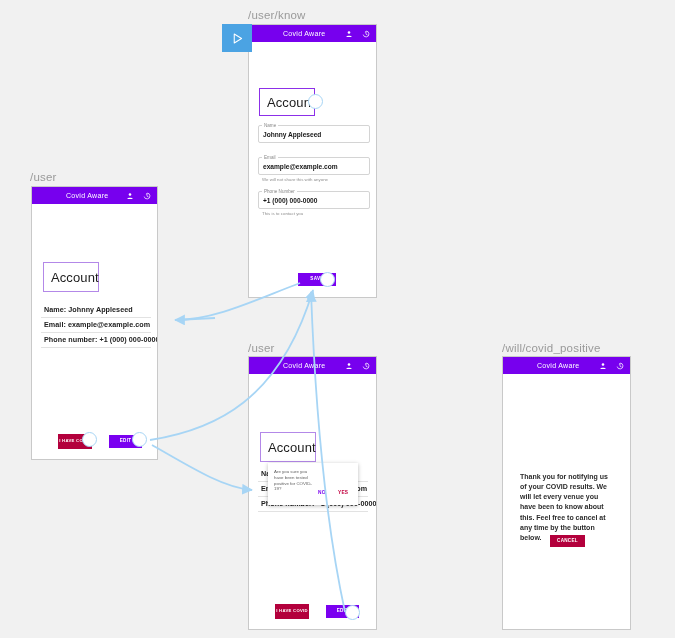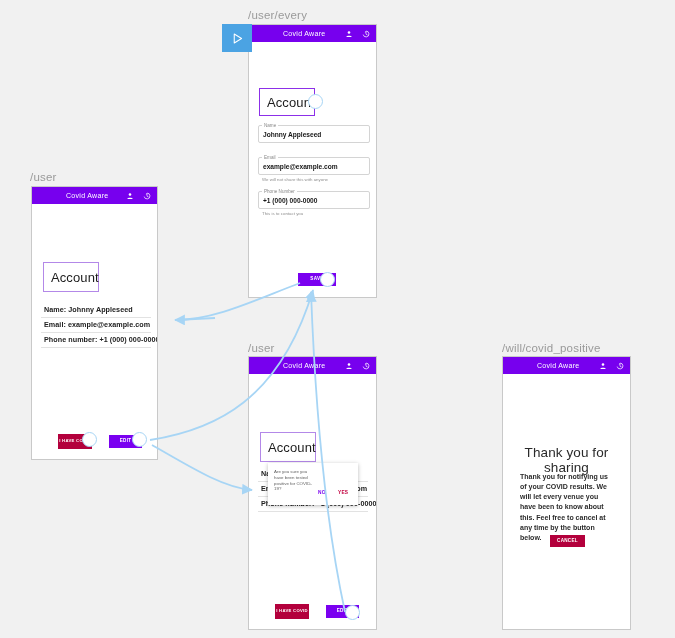--- a/index.html
+++ b/index.html
@@ -216,21 +216,21 @@
 
     <path d="M150,440 C215,430 280,400 313,290" fill="none" stroke="#a7d5f5" stroke-width="1.8" marker-end="url(#ah)"></path>
 
     <path d="M152,445 C195,470 225,488 252,490" fill="none" stroke="#a7d5f5" stroke-width="1.8" marker-end="url(#ah)"></path>
 
     <path d="M345,612 C325,520 315,400 311,292" fill="none" stroke="#a7d5f5" stroke-width="1.8" marker-end="url(#ah)"></path>
 
     <path d="M215,318 L175,320" fill="none" stroke="#a7d5f5" stroke-width="1.8"></path>
   </svg>
 
-  <div class="route-label" style="left:248px; top:9px;">/user/every</div>
+  <div class="route-label" style="left:248px; top:9px;">/user/know</div>
 
   <div class="play-tab" style="left:222px; top:24px; width:30px; height:28px;">
     <svg width="13" height="13" viewBox="0 0 16 16">
       <path d="M4 2.5 L13 8 L4 13.5 Z" fill="none" stroke="#ffffff" stroke-width="1.3" stroke-linejoin="round"></path>
     </svg>
   </div>
 
   <div class="frame" style="left:248px; top:24px; width:129px; height:274px;">
     <div class="appbar">
       <div class="appbar-title leftish">Covid Aware</div>
@@ -357,19 +357,18 @@
           <path d="M2.5 14 C2.5 10.5 13.5 10.5 13.5 14 Z" fill="#ffffff"></path>
         </svg>
         <svg width="8" height="8" viewBox="0 0 16 16">
           <path d="M8 2.2 A5.8 5.8 0 1 1 2.4 9.2" fill="none" stroke="#ffffff" stroke-width="1.5"></path>
           <path d="M8 2.2 L5.4 4.4 L8.4 5.1 Z" fill="#ffffff"></path>
           <path d="M8 5.2 L8 8.4 L10.4 9.6" fill="none" stroke="#ffffff" stroke-width="1.3" stroke-linecap="round"></path>
         </svg>
       </div>
     </div>
 
-    <div class="ty-title" style="top:88px;">Thank you for sharing</div>
     <div class="ty-body" style="left:17px; top:115px; width:95px;">Thank you for notifying us of your COVID results. We will let every venue you have been to know about this. Feel free to cancel at any time by the button below.</div>
 
     <div class="btn btn-red" style="left:47px; top:178px; width:35px; height:12px; font-size:4.6px;">CANCEL</div>
   </div>
 
 </div>
 
 </body></html>

